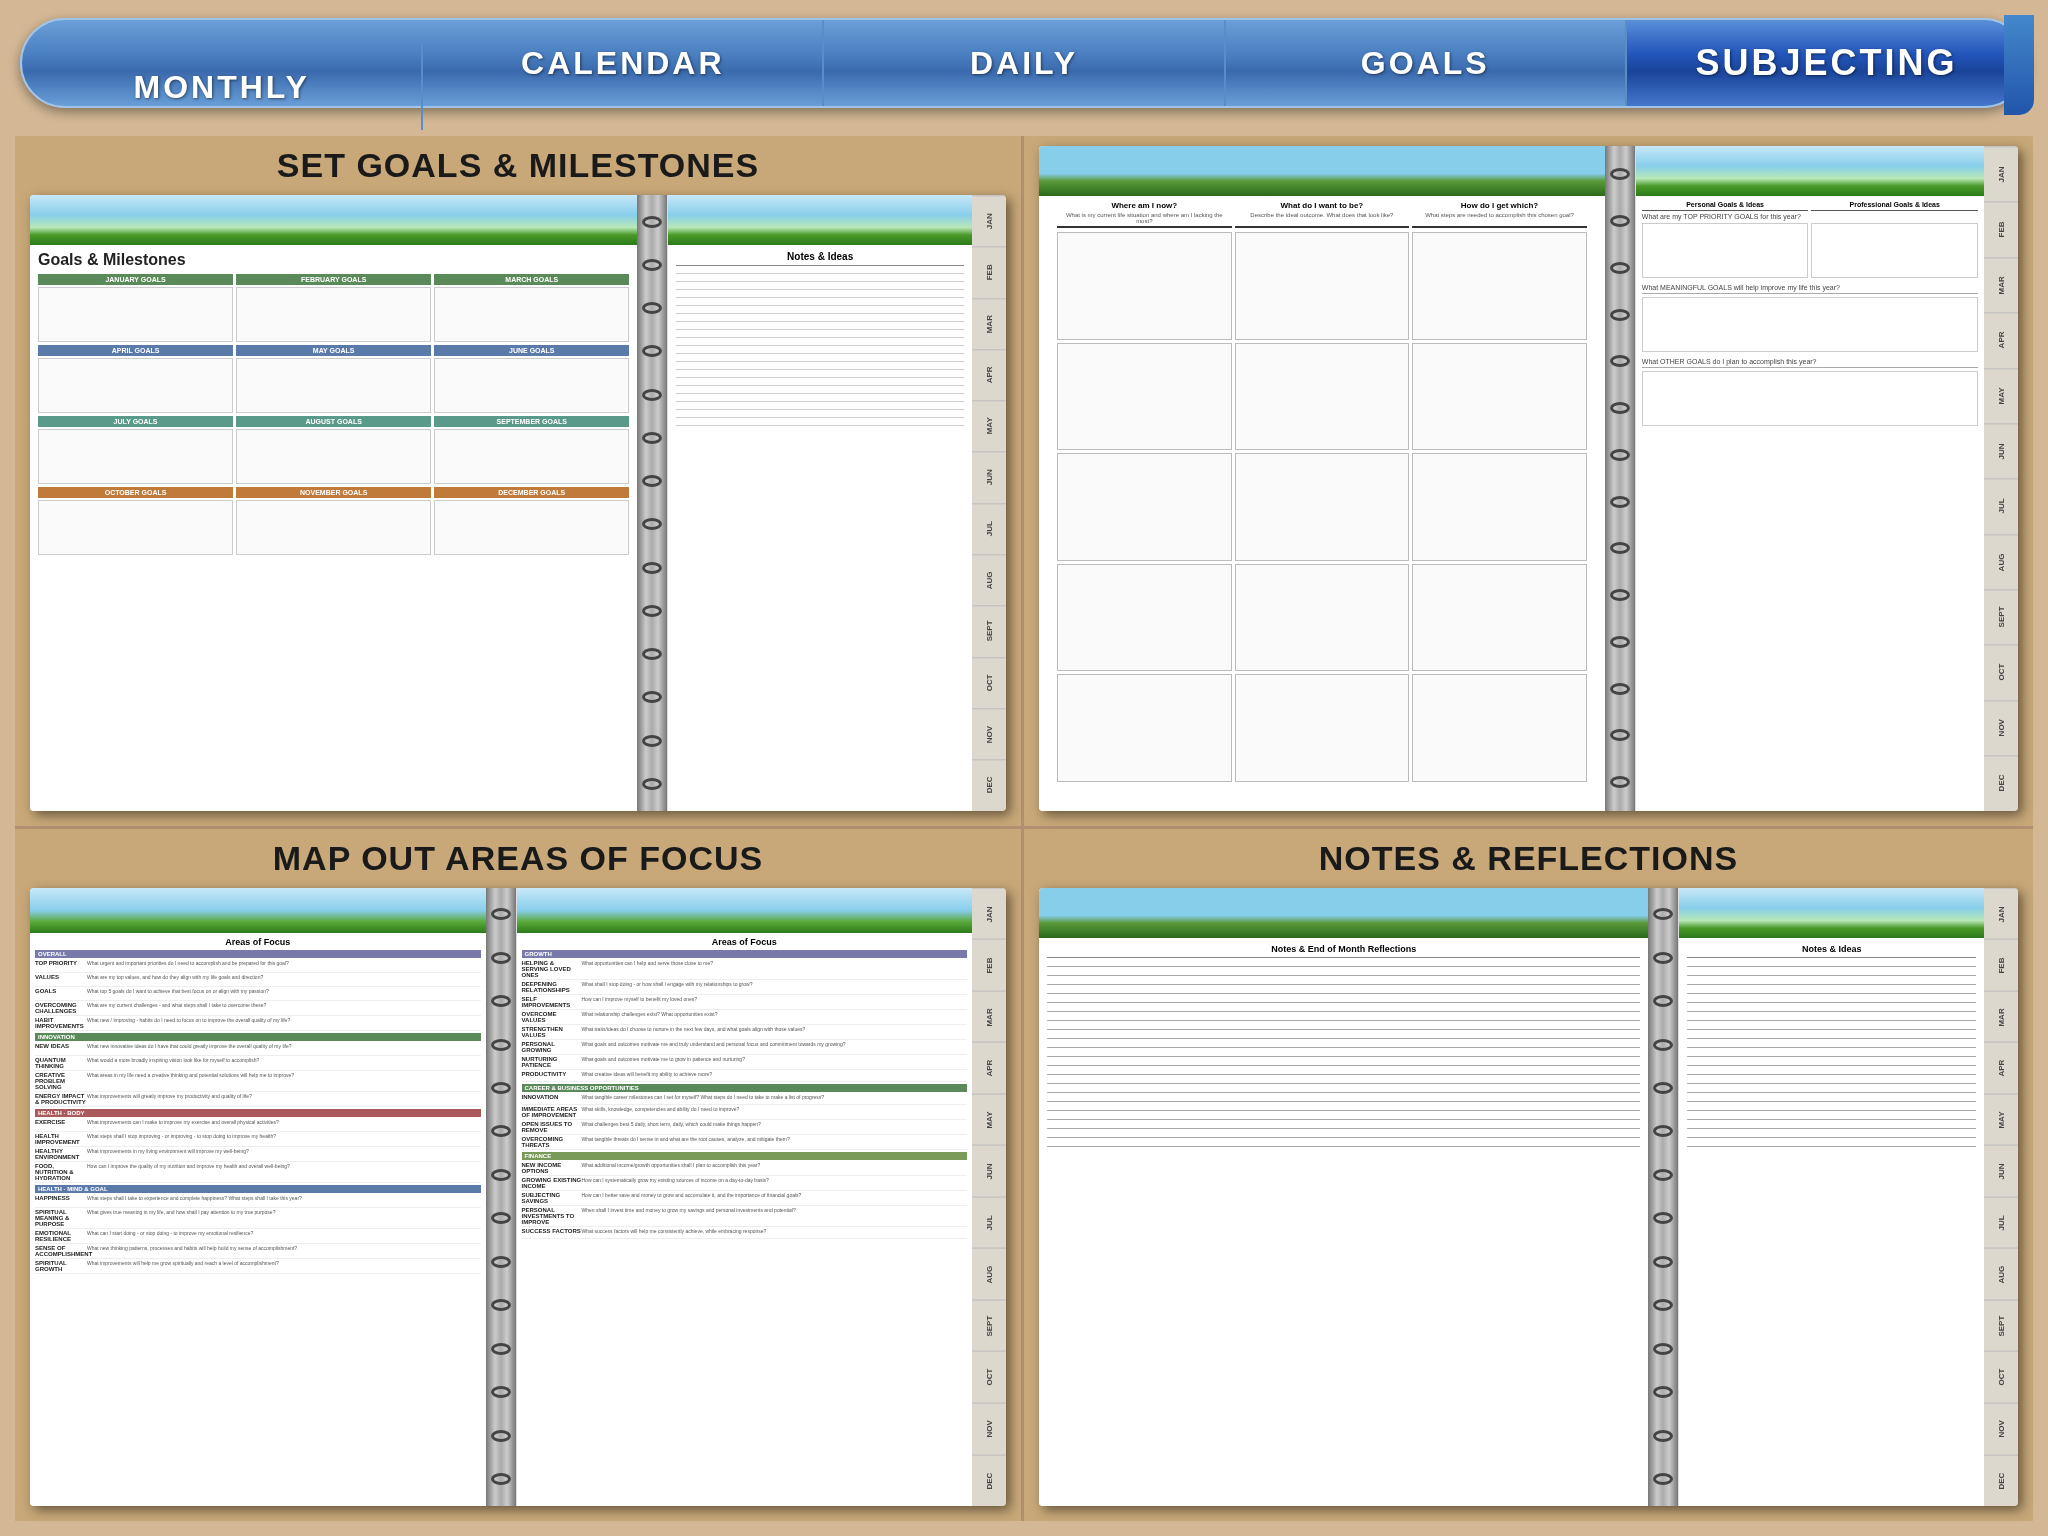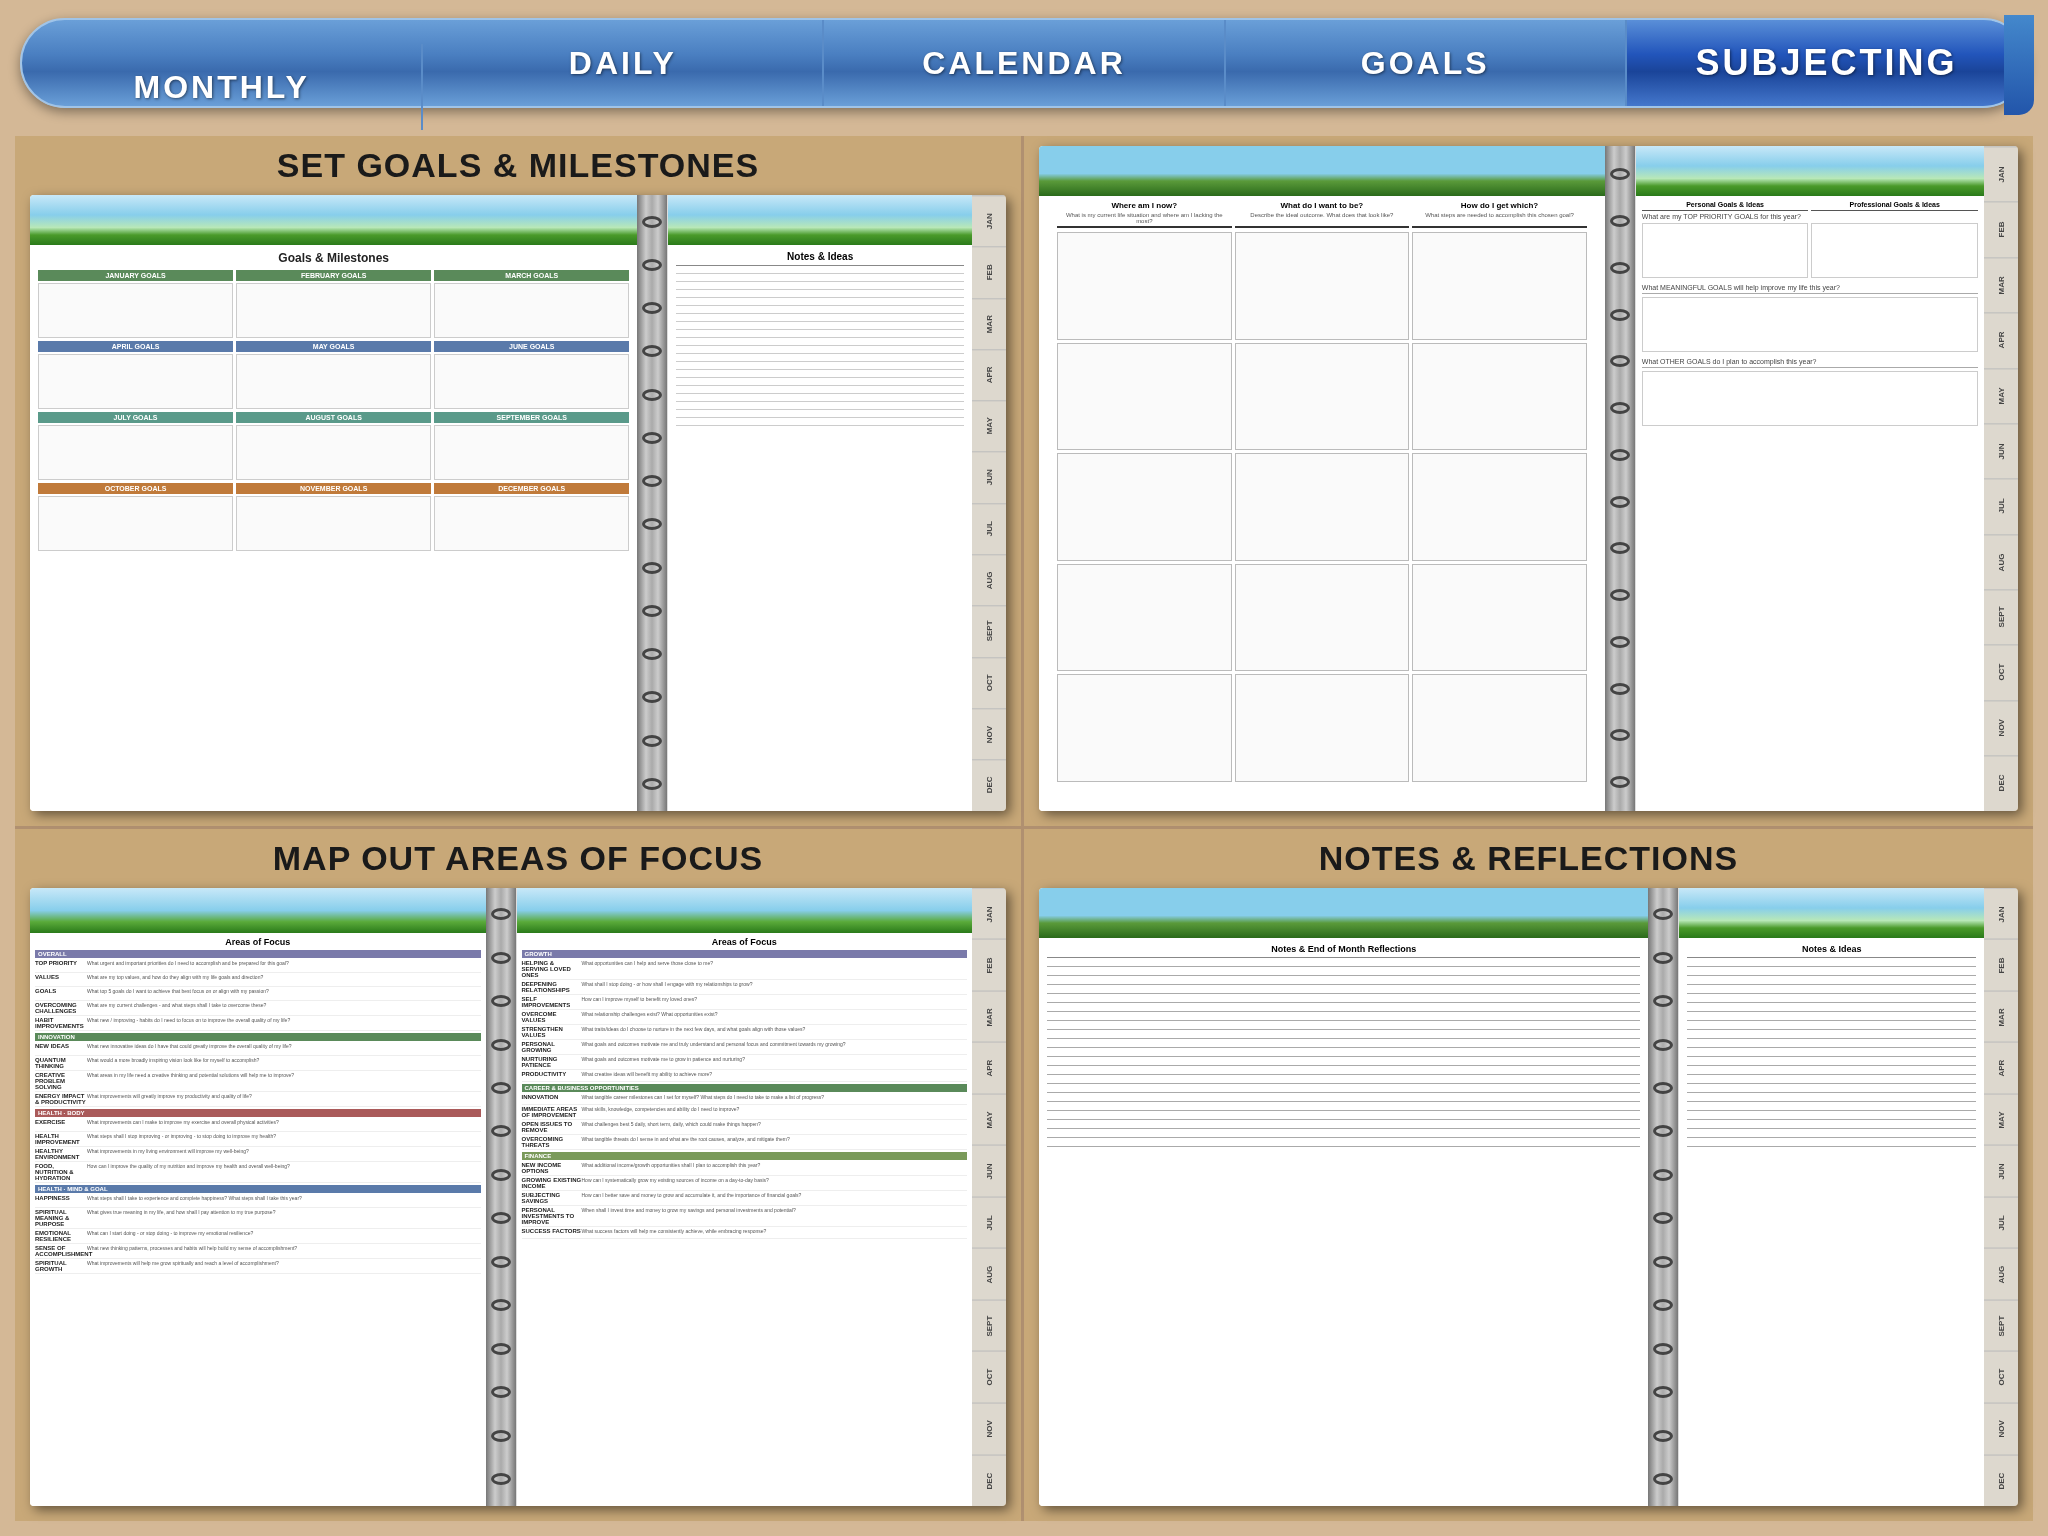--- a/index.html
+++ b/index.html
@@ -178,43 +178,43 @@
     }
   </style>
 </head>
 <body>
 
 <div class="nav-bar">
   <div class="nav-item">
     <span>MONTHLY</span>
   </div>
   <div class="nav-item">
+    <span>CALENDAR</span>
+  </div>
+  <div class="nav-item">
     <span>DAILY</span>
-  </div>
-  <div class="nav-item">
-    <span>CALENDAR</span>
   </div>
   <div class="nav-item">
     <span>GOALS</span>
   </div>
   <div class="nav-item reflection-tab" style="background: linear-gradient(180deg, #5a8fd8 0%, #2255bb 40%, #1a4499 60%, #4477cc 100%); font-weight: 900;">
     <span>SUBJECTING</span>
   </div>
 </div>
 
 <div class="main-content">
 
   <div class="panel panel-border-right panel-border-bottom">
     <div class="panel-title">SET GOALS &amp; MILESTONES</div>
     <div class="notebook-landscape">
 
       <div class="nb-page" style="flex:1.4;">
         <div class="cover-sky nb-cover" style="height:50px;"></div>
         <div style="padding:6px 8px 4px 8px; background:white; height:calc(100% - 50px); overflow:hidden;">
-          <div style="text-align:center; font-size:12px; font-weight:bold; margin-bottom:5px; color:#222;">Goals &amp; Milestones</div>
+          <div style="font-size:16px; font-weight:bold; margin-bottom:5px; color:#222;">Goals &amp; Milestones</div>
 
           <div style="margin-bottom:3px;">
             <div style="display:grid; grid-template-columns:repeat(3,1fr); gap:3px; margin-bottom:2px;">
               <div style="background:#5a8a5a; color:white; font-size:7px; font-weight:bold; text-align:center; padding:2px;">JANUARY GOALS</div>
               <div style="background:#5a8a5a; color:white; font-size:7px; font-weight:bold; text-align:center; padding:2px;">FEBRUARY GOALS</div>
               <div style="background:#5a8a5a; color:white; font-size:7px; font-weight:bold; text-align:center; padding:2px;">MARCH GOALS</div>
             </div>
             <div style="display:grid; grid-template-columns:repeat(3,1fr); gap:3px; height:55px;">
               <div style="border:1px solid #ccc; background:#fafafa;"></div>
               <div style="border:1px solid #ccc; background:#fafafa;"></div>

